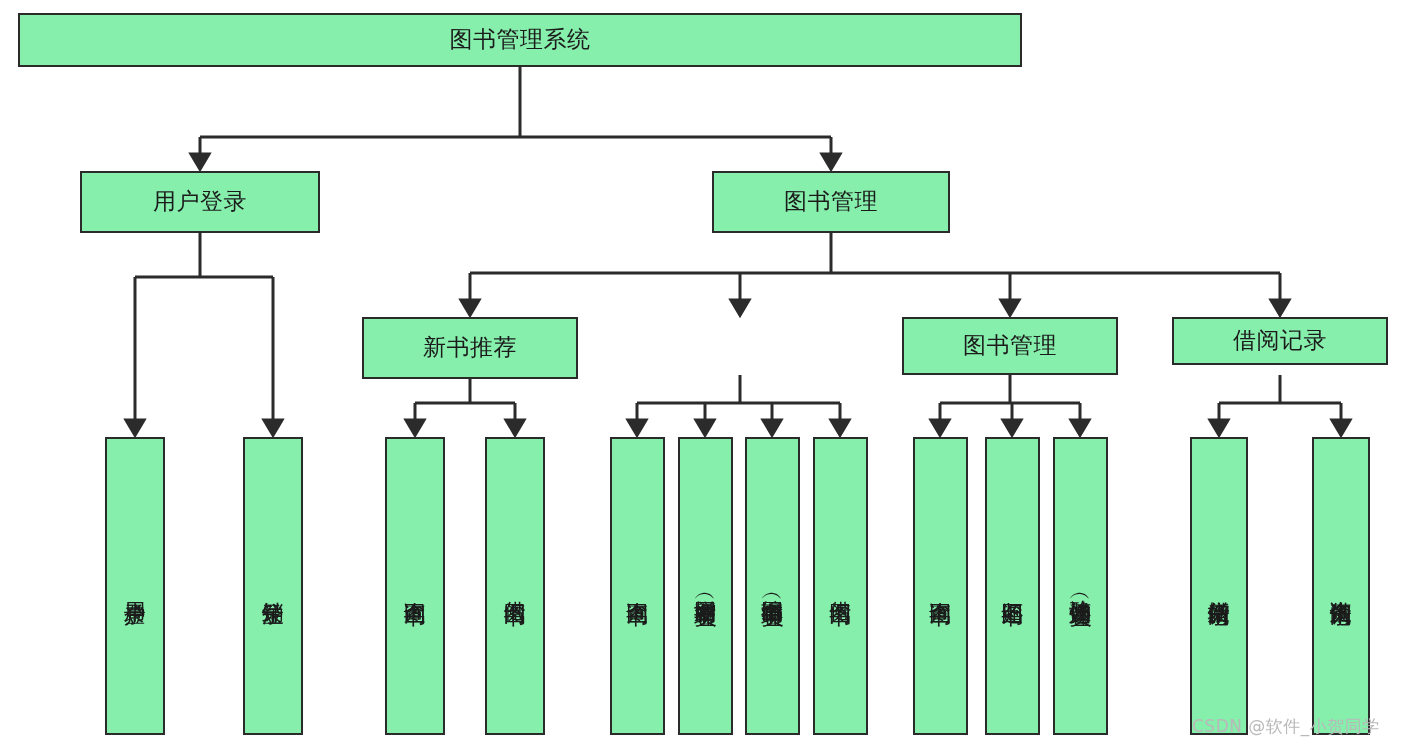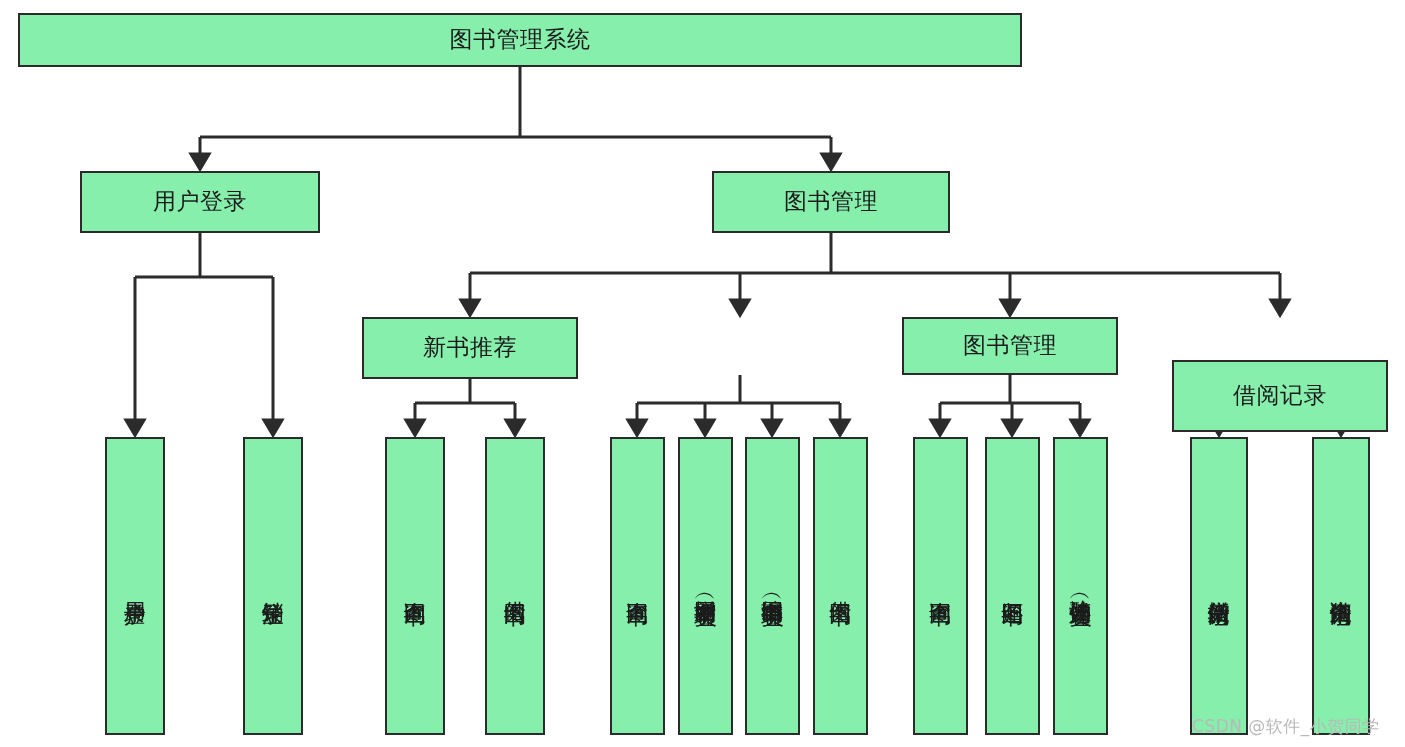--- a/index.html
+++ b/index.html
@@ -147,21 +147,21 @@
   <div class="node node-h" style="left:712px; top:171px; width:238px; height:62px;">
     <span>图书管理</span>
   </div>
 
   <div class="node node-h" style="left:362px; top:317px; width:216px; height:62px;">
     <span>新书推荐</span>
   </div>
   <div class="node node-h" style="left:902px; top:317px; width:216px; height:58px;">
     <span>图书管理</span>
   </div>
-  <div class="node node-h" style="left:1172px; top:317px; width:216px; height:72px;margin-top:43px;">
+  <div class="node node-h" style="left:1172px; top:317px; width:216px; height:48px;">
     <span>借阅记录</span>
   </div>
 
   <div class="node node-v" style="left:105px; top:437px; width:60px; height:298px;">
     <span class="vlabel">用户登录</span>
   </div>
   <div class="node node-v" style="left:243px; top:437px; width:60px; height:298px;">
     <span class="vlabel">注销登录</span>
   </div>
 

